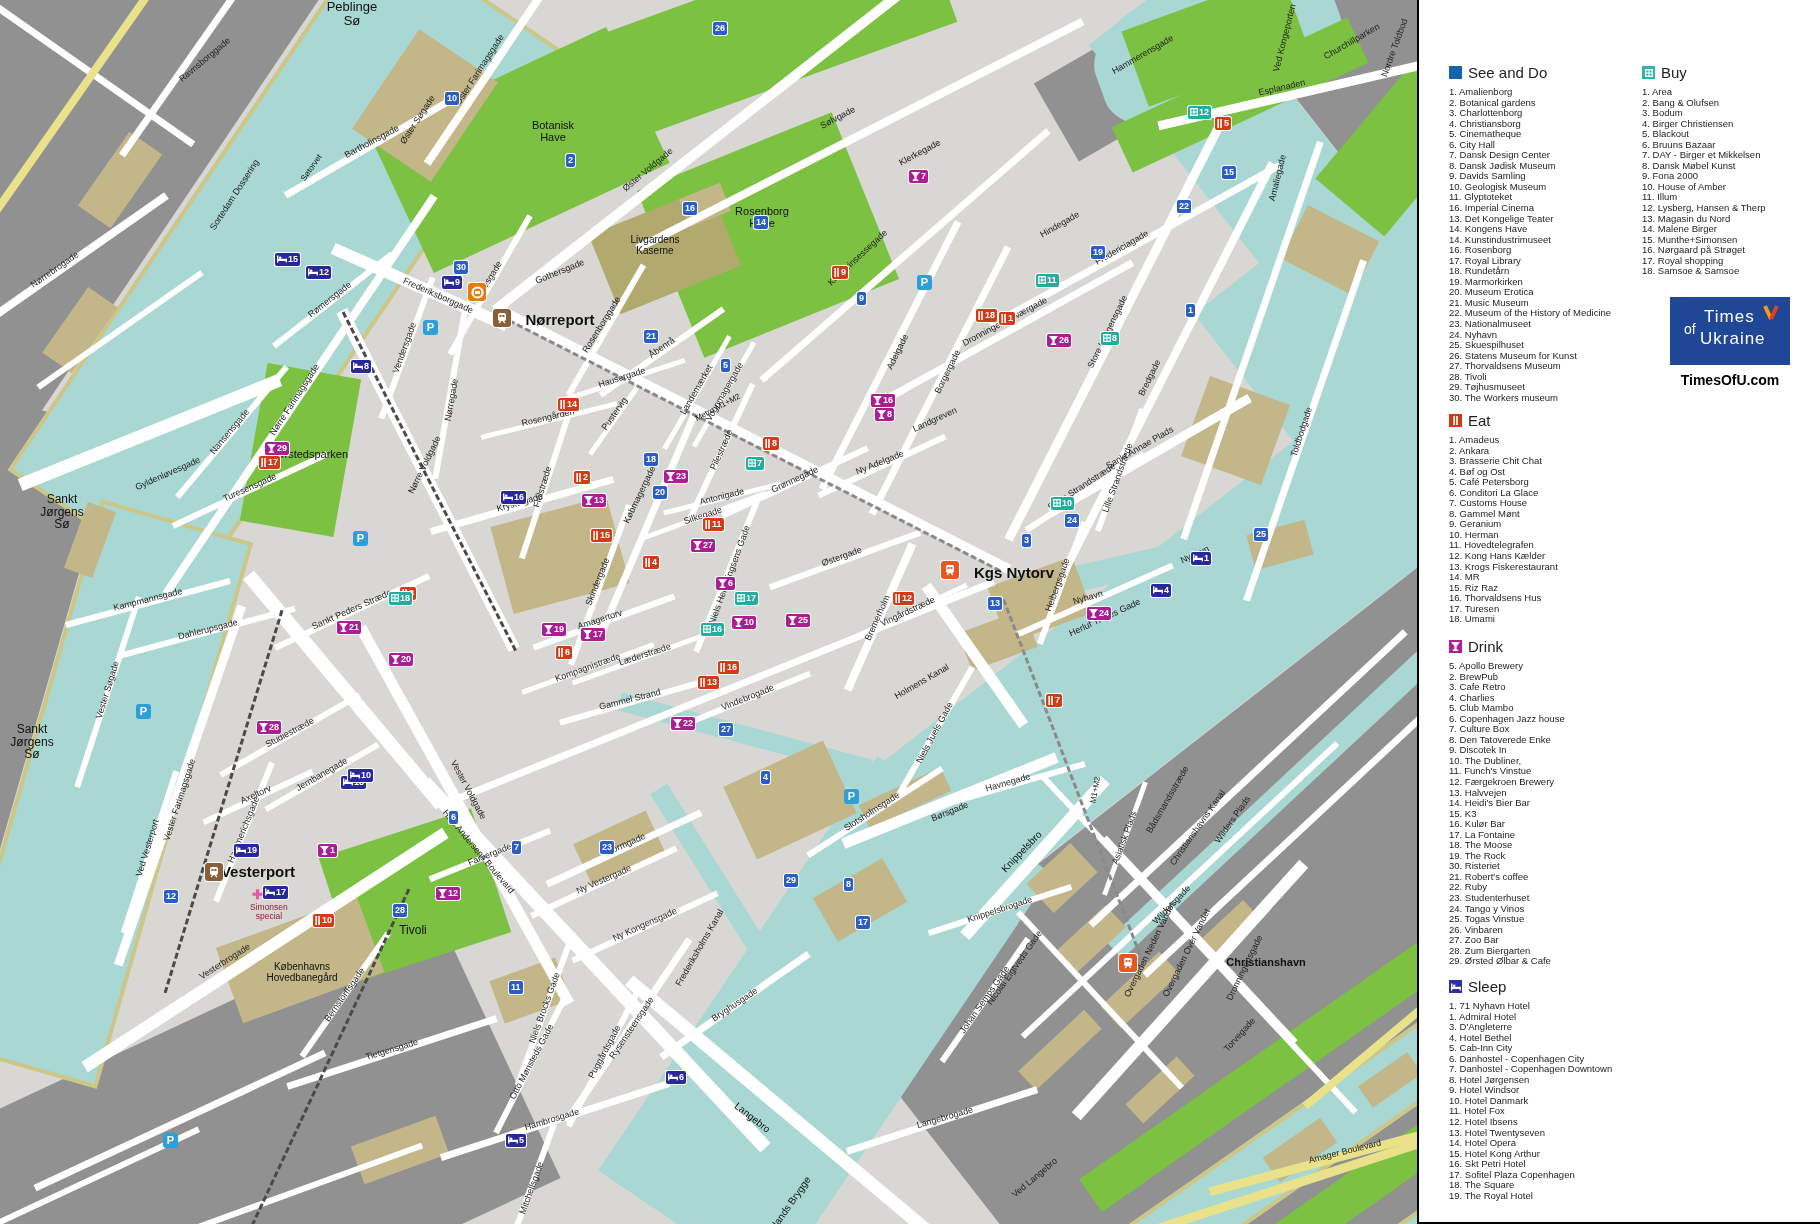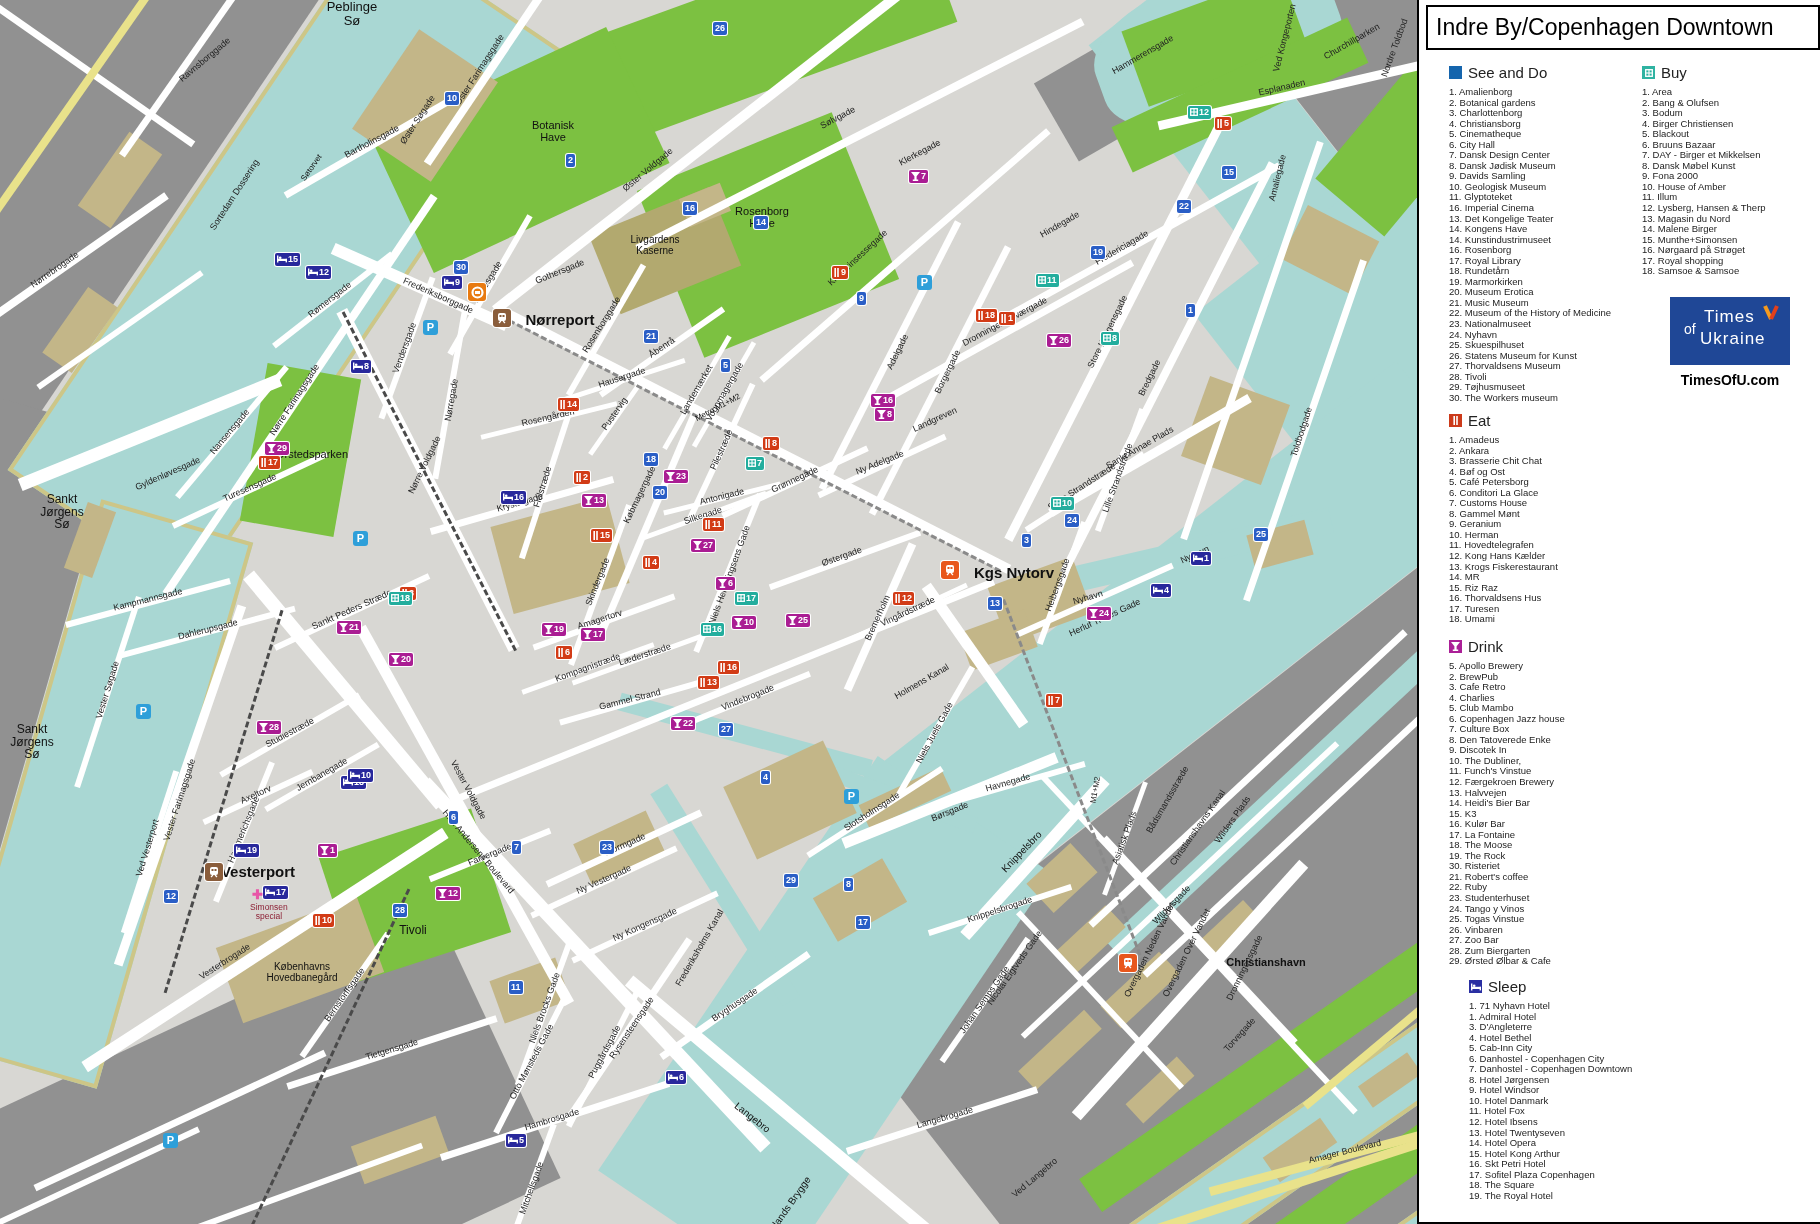--- a/index.html
+++ b/index.html
@@ -932,21 +932,20 @@
       <svg width="12" height="12">
         <rect x="2" y="1" width="8" height="8" rx="2" fill="#fff"></rect>
         <rect x="3.5" y="3" width="2" height="2" fill="#e8571c"></rect>
         <rect x="6.5" y="3" width="2" height="2" fill="#e8571c"></rect>
         <path d="M3 11l2-2M9 11l-2-2" stroke="#fff" stroke-width="1.2"></path>
       </svg>
     </div>
   </div>
 
 <div id="legend">
-  <div id="titlebox">Indre By/Copenhagen Downtown</div>
   <div id="logo">
     <span class="l-times">Times</span>
     <span class="l-of">of</span>
     <span class="l-ukraine">Ukraine</span>
     <svg width="18" height="16" viewBox="0 0 18 16">
       <path d="M3 1 L9 14" stroke="#f59a1e" stroke-width="4" fill="none"></path>
       <path d="M15 1 L9 14" stroke="#e2401b" stroke-width="4" fill="none"></path>
     </svg>
   </div>
   <div id="site">TimesOfU.com</div>
@@ -1085,21 +1084,21 @@
         <li>22. Ruby</li>
         <li>23. Studenterhuset</li>
         <li>24. Tango y Vinos</li>
         <li>25. Togas Vinstue</li>
         <li>26. Vinbaren</li>
         <li>27. Zoo Bar</li>
         <li>28. Zum Biergarten</li>
         <li>29. Ørsted Ølbar &amp; Cafe</li>
       </ul>
     </div>
-    <div class="lsec" style="left: 30px; top: 978px; margin-left: 20px;">
+    <div class="lsec" style="left: 30px; top: 978px;">
       <div class="hdr">
         <span class="hicon" style="background: rgb(42, 47, 162);">
           <svg width="10" height="8" viewBox="0 0 10 8" fill="#fff">
             <rect y="0.5" width="1.4" height="7"></rect>
             <rect y="3.8" width="10" height="2.2"></rect>
             <circle cx="3.2" cy="2.8" r="1.3"></circle>
             <rect x="8.6" y="3.8" width="1.4" height="3.6"></rect>
           </svg>
         </span>
         <span>Sleep</span>

